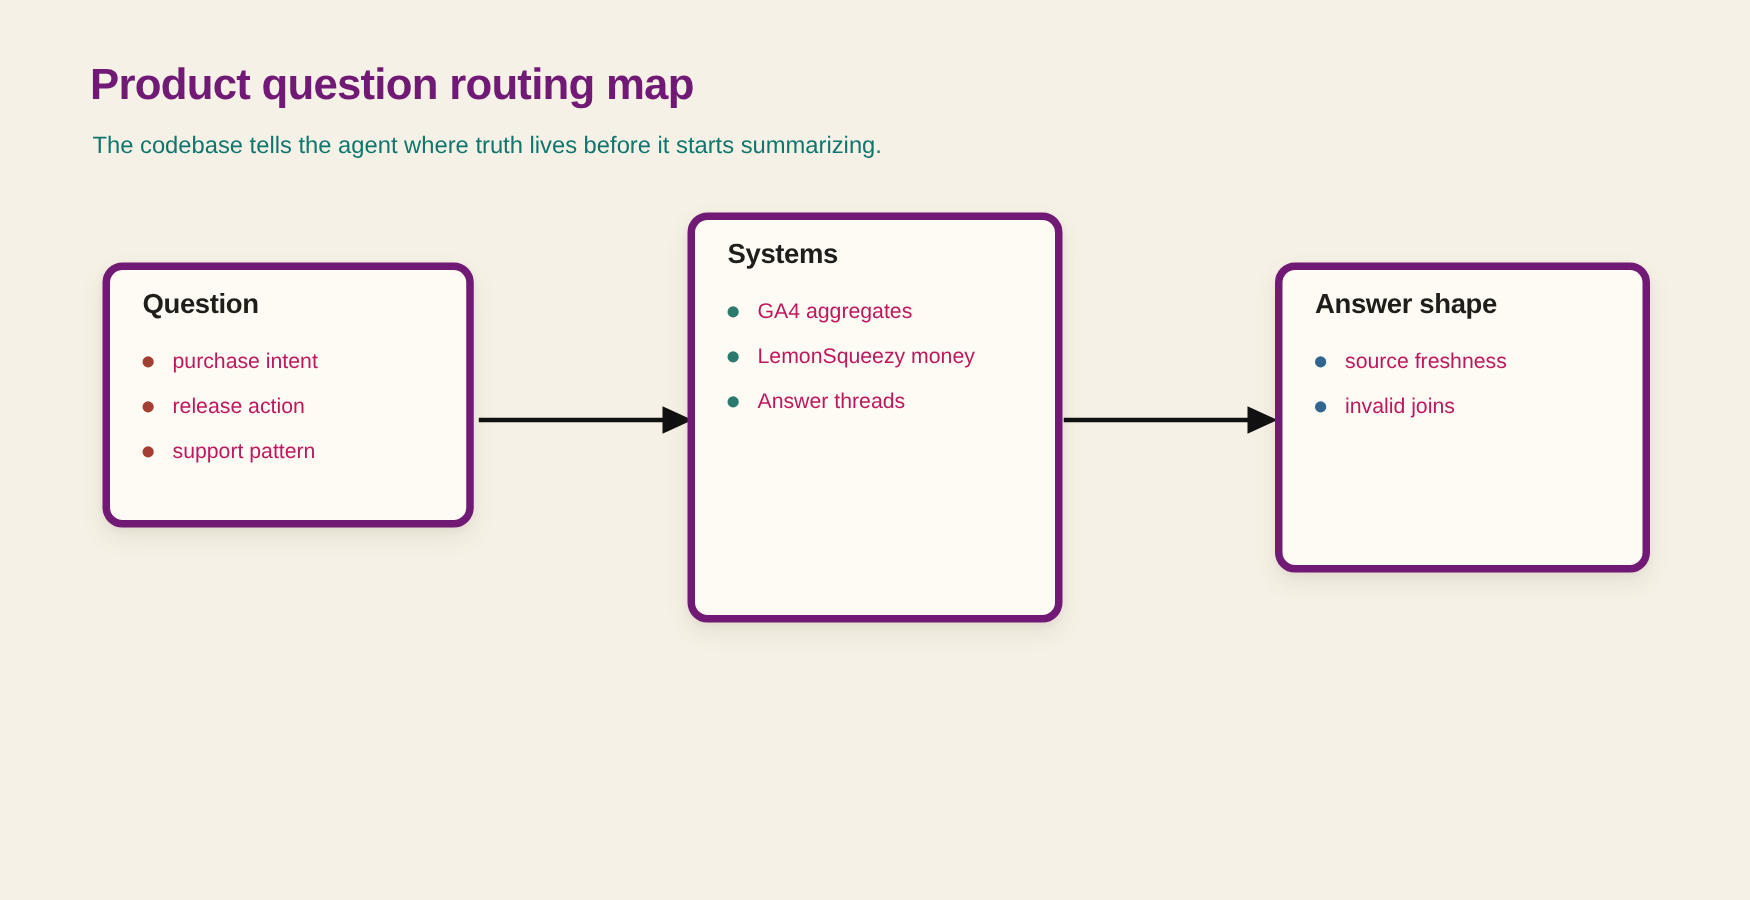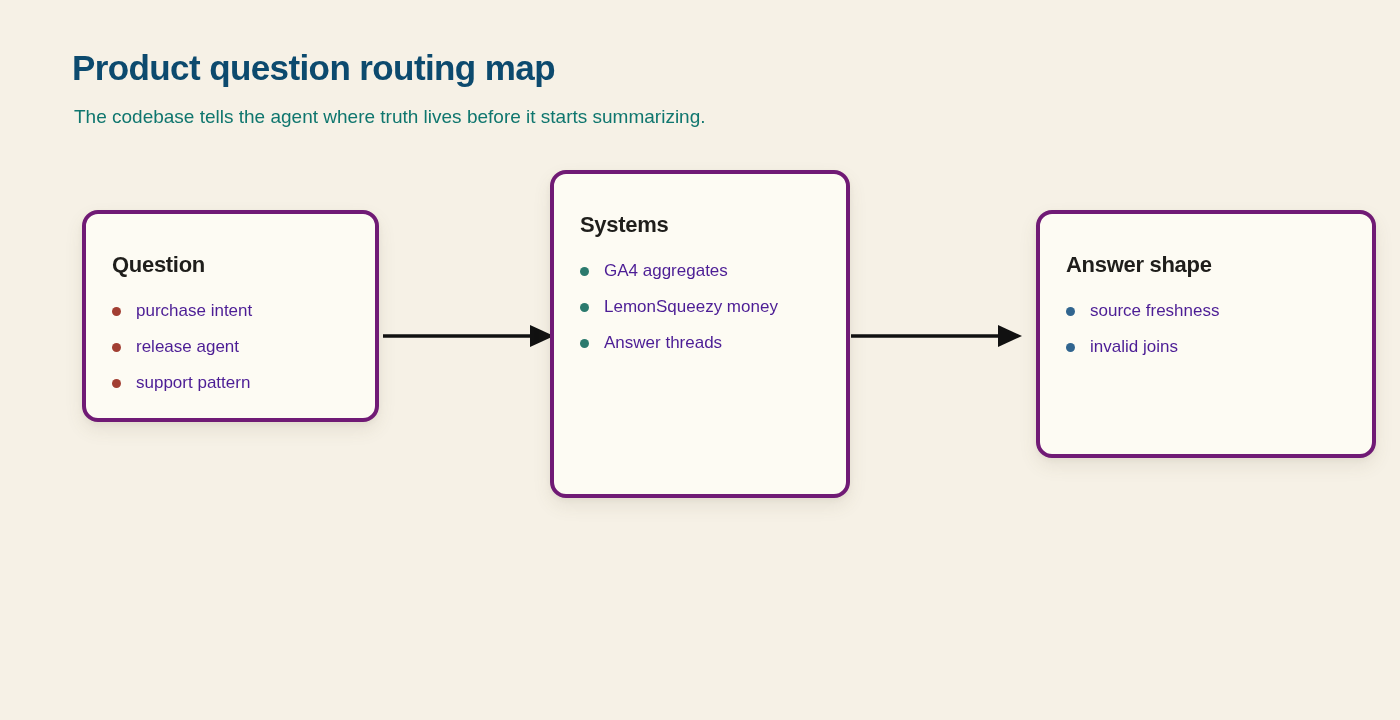--- a/index.html
+++ b/index.html
@@ -13,59 +13,59 @@
     position: relative;
     width: 1400px; height: 720px;
     background: #f6f1e6;
   }
   .page-title {
     position: absolute;
     left: 72px; top: 48px;
     font-size: 35px;
     font-weight: 700;
     letter-spacing: -0.6px;
-    color: #0c4a6e;
+    color: #701a75;
   }
   .page-subtitle {
     position: absolute;
     left: 74px; top: 106px;
     font-size: 19px;
     font-weight: 400;
     color: #0f766e;
   }
   .card {
     position: absolute;
     background: #fdfbf3;
-    border: 4px solid #701a75;
+    border: 6px solid #701a75;
     border-radius: 16px;
-    padding: 38px 26px;
+    padding: 14px 26px;
     box-shadow: 0 8px 18px rgba(99, 86, 60, 0.10), 0 2px 5px rgba(99, 86, 60, 0.06);
   }
   .card-question  { left: 82px;   top: 210px; width: 297px; height: 212px; }
   .card-systems   { left: 550px;  top: 170px; width: 300px; height: 328px; }
-  .card-answer    { left: 1020px; top: 210px; width: 340px; height: 248px; margin-left: 16px; }
+  .card-answer    { left: 1020px; top: 210px; width: 300px; height: 248px; }
   .card h2 {
     font-size: 22px;
     font-weight: 700;
     line-height: 1.2;
     letter-spacing: -0.3px;
     color: #1f1e1b;
     margin: 0 0 15px 0;
   }
   .card ul {
     list-style: none;
     margin: 0; padding: 0;
   }
   .card li {
     display: flex;
     align-items: center;
     gap: 15px;
     height: 36px;
     font-size: 17px;
-    color: #4c1d95;
+    color: #be185d;
     text-align: right;
   }
   .dot {
     width: 9px; height: 9px;
     border-radius: 50%;
     flex: 0 0 auto;
   }
   .arrow {
     position: absolute;
     width: 175px; height: 32px;
@@ -85,21 +85,21 @@
 
   <div class="card card-question">
     <h2>Question</h2>
     <ul>
       <li>
         <span class="dot" style="background-color: rgb(162, 62, 50);"></span>
         <span>purchase intent</span>
       </li>
       <li>
         <span class="dot" style="background-color: rgb(162, 62, 50);"></span>
-        <span>release agent</span>
+        <span>release action</span>
       </li>
       <li>
         <span class="dot" style="background-color: rgb(162, 62, 50);"></span>
         <span>support pattern</span>
       </li>
     </ul>
   </div>
 
   <svg class="arrow arrow-1" viewBox="0 0 175 32">
     <line x1="2" y1="16" x2="152" y2="16"></line>

